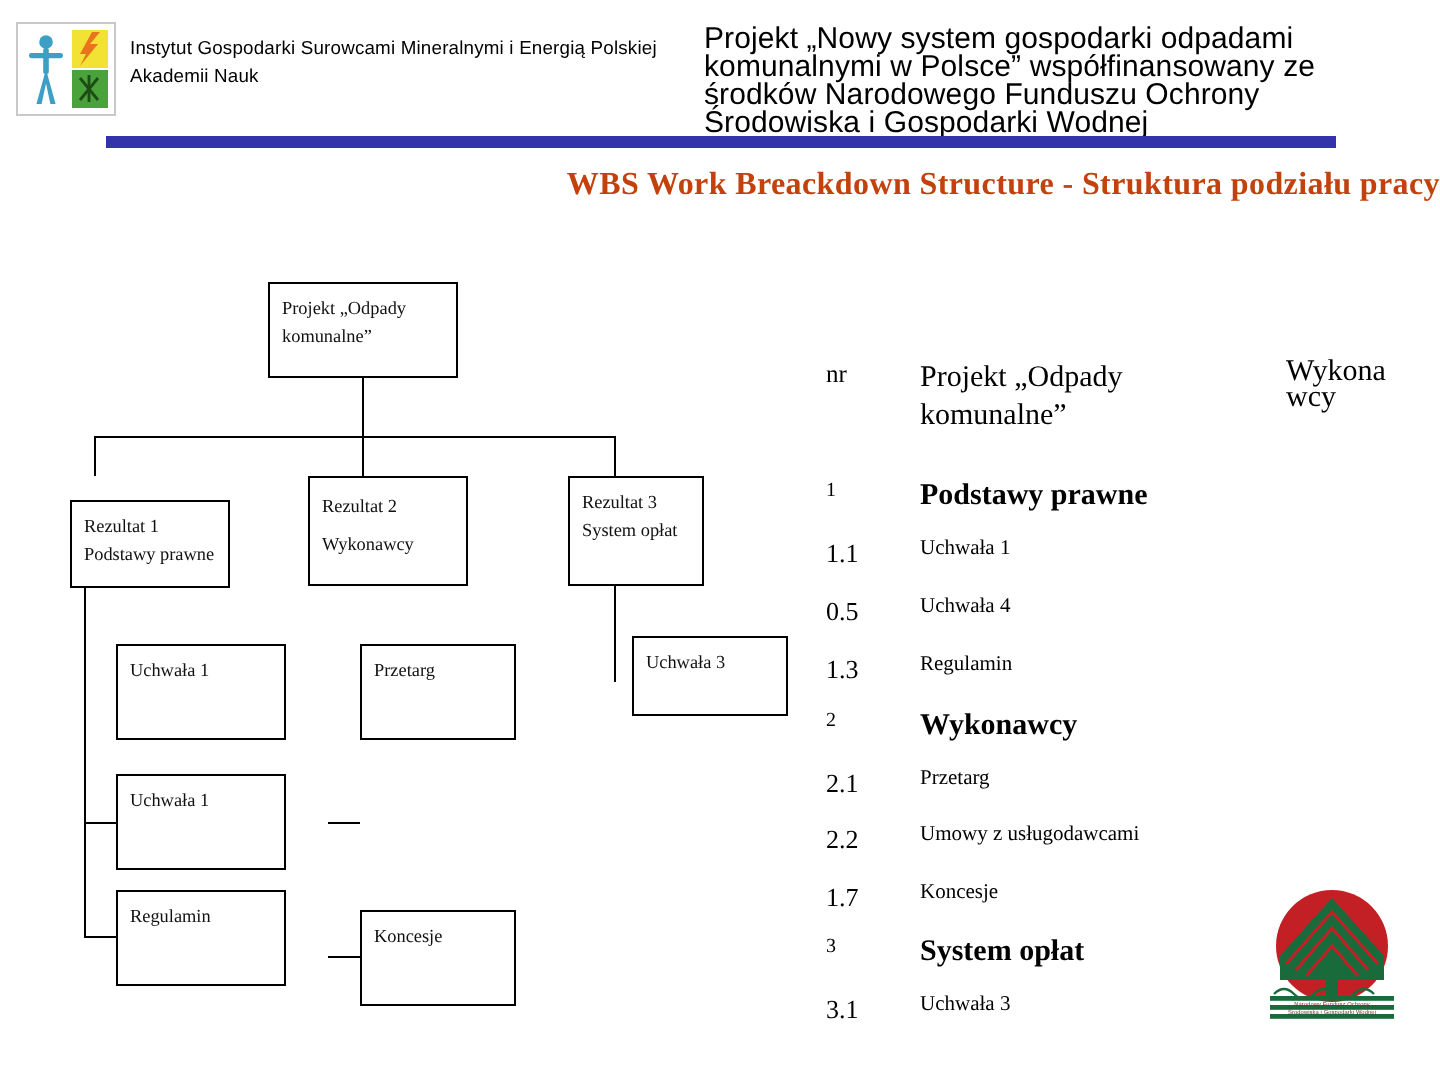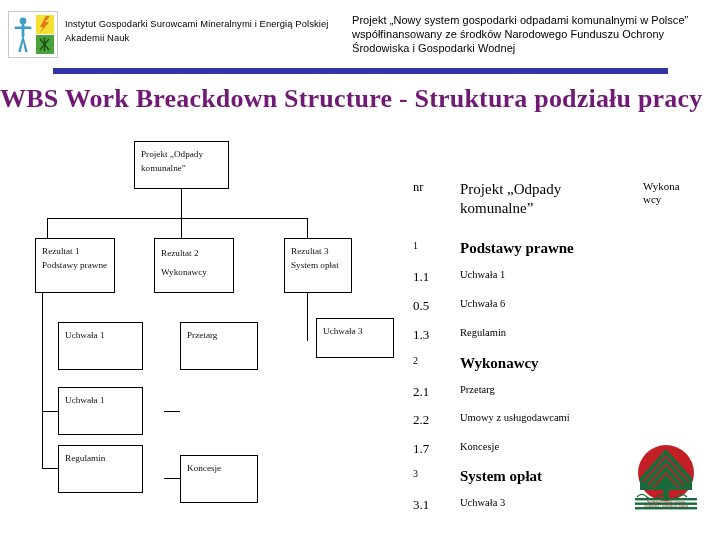--- a/index.html
+++ b/index.html
@@ -23,34 +23,34 @@
   .logo-igsmie svg{display:block;width:48px;height:45px;}
   .inst-text{
     position:absolute;left:65px;top:17px;width:280px;
     font-family:"Liberation Sans", sans-serif;
     font-size:9.4px;line-height:14px;color:#000;
     letter-spacing:0.1px;
   }
   .proj-text{
     position:absolute;left:352px;top:13px;width:352px;
     font-family:"Liberation Sans", sans-serif;
-    font-size:11px;line-height:14px;color:#000;
+    font-size:15px;line-height:14px;color:#000;
     letter-spacing:0.05px;
   }
   .rule{
     position:absolute;left:53px;top:68px;width:615px;height:6px;
     background:#3333aa;
   }
 
   
   .title{
     position:absolute;left:0;top:84px;width:720px;
-    text-align:left;
+    text-align:right;
     font-family:"Liberation Serif", serif;
-    font-weight:bold;font-size:26px;color:#701a75;
+    font-weight:bold;font-size:16px;color:#c2410c;
     letter-spacing:0.2px;
   }
 
   
   .diagram{position:absolute;left:0;top:0;width:410px;height:540px;}
   .node{
     position:absolute;border:1px solid #000;background:#fff;
     box-sizing:border-box;
     font-family:"Liberation Serif", serif;
     font-size:9.2px;line-height:14px;color:#111;
@@ -62,21 +62,21 @@
   .h{height:1px;}
 
   
   .table{position:absolute;left:405px;top:180px;width:315px;}
   .trow{position:absolute;left:0;width:315px;}
   .c-nr{position:absolute;left:8px;top:0;width:42px;
         font-family:"Liberation Serif", serif;}
   .c-name{position:absolute;left:55px;top:0;width:180px;
         font-family:"Liberation Serif", serif;}
   .c-who{position:absolute;left:238px;top:0;width:72px;
-        font-family:"Liberation Serif", serif;font-size:11px;line-height:12.5px;}
+        font-family:"Liberation Serif", serif;font-size:15px;line-height:12.5px;}
   .lvl-head .c-nr{font-size:12.5px;}
   .lvl-head .c-name{font-size:15px;line-height:19px;}
   .lvl-1 .c-nr{font-size:10px;}
   .lvl-1 .c-name{font-size:15px;font-weight:600;}
   .lvl-2 .c-nr{font-size:13px;}
   .lvl-2 .c-name{font-size:10.5px;}
 
   
   .logo-nfos{position:absolute;left:629px;top:440px;width:74px;height:90px;}
   .logo-nfos svg{display:block;}
@@ -133,21 +133,21 @@
 komunalne”</div>
 
     <div class="connector v" style="left:181px;top:189px;height:29px;"></div>
 
     <div class="connector h" style="left:47px;top:218px;width:260px;"></div>
 
     <div class="connector v" style="left:47px;top:218px;height:20px;"></div>
     <div class="connector v" style="left:181px;top:218px;height:20px;"></div>
     <div class="connector v" style="left:307px;top:218px;height:20px;"></div>
 
-    <div class="node" style="left:35px;top:238px;width:80px;height:55px;">Rezultat 1
+    <div class="node" style="left:35px;top:250px;width:80px;height:44px;">Rezultat 1
 Podstawy prawne</div>
     <div class="node" style="left:154px;top:238px;width:80px;height:55px;line-height:19px;">Rezultat 2
 Wykonawcy</div>
     <div class="node" style="left:284px;top:238px;width:68px;height:55px;">Rezultat 3
 System opłat</div>
 
     <div class="connector v" style="left:42px;top:293px;height:175px;"></div>
     <div class="connector h" style="left:42px;top:411px;width:16px;"></div>
     <div class="connector h" style="left:42px;top:468px;width:16px;"></div>
 
@@ -181,21 +181,21 @@
       <div class="c-name">Podstawy prawne</div>
       <div class="c-who"></div>
     </div>
     <div class="trow lvl-2" style="top:89px;">
       <div class="c-nr">1.1</div>
       <div class="c-name">Uchwała 1</div>
       <div class="c-who"></div>
     </div>
     <div class="trow lvl-2" style="top:118px;">
       <div class="c-nr">0.5</div>
-      <div class="c-name">Uchwała 6</div>
+      <div class="c-name">Uchwała 4</div>
       <div class="c-who"></div>
     </div>
     <div class="trow lvl-2" style="top:147px;">
       <div class="c-nr">1.3</div>
       <div class="c-name">Regulamin</div>
       <div class="c-who"></div>
     </div>
     <div class="trow lvl-1" style="top:175px;">
       <div class="c-nr">2</div>
       <div class="c-name">Wykonawcy</div>

